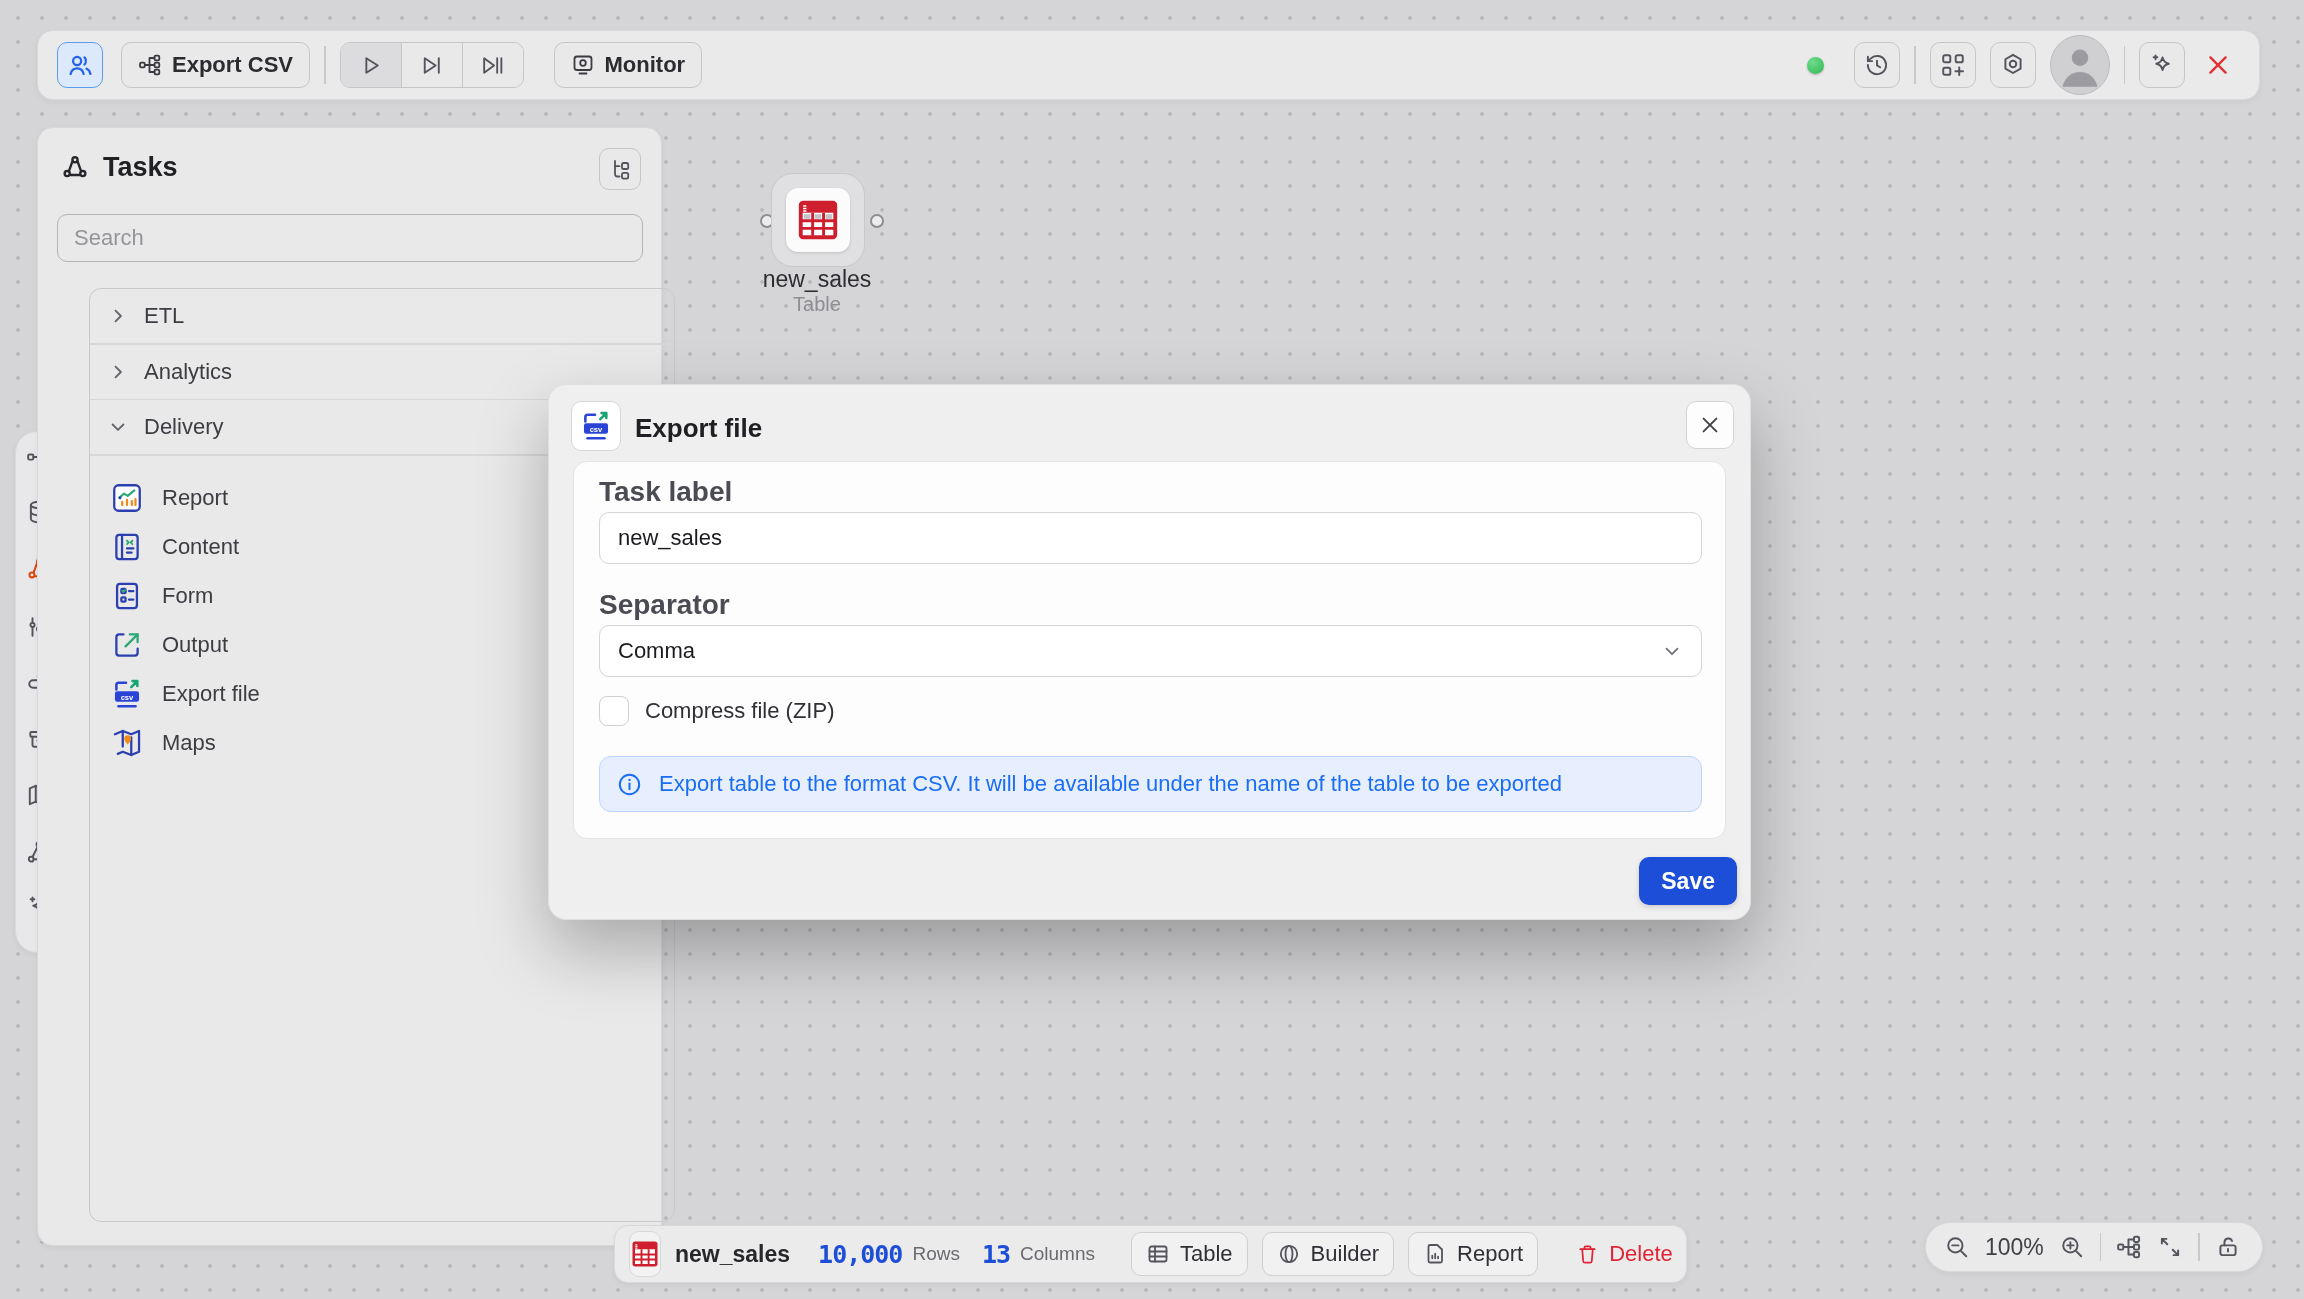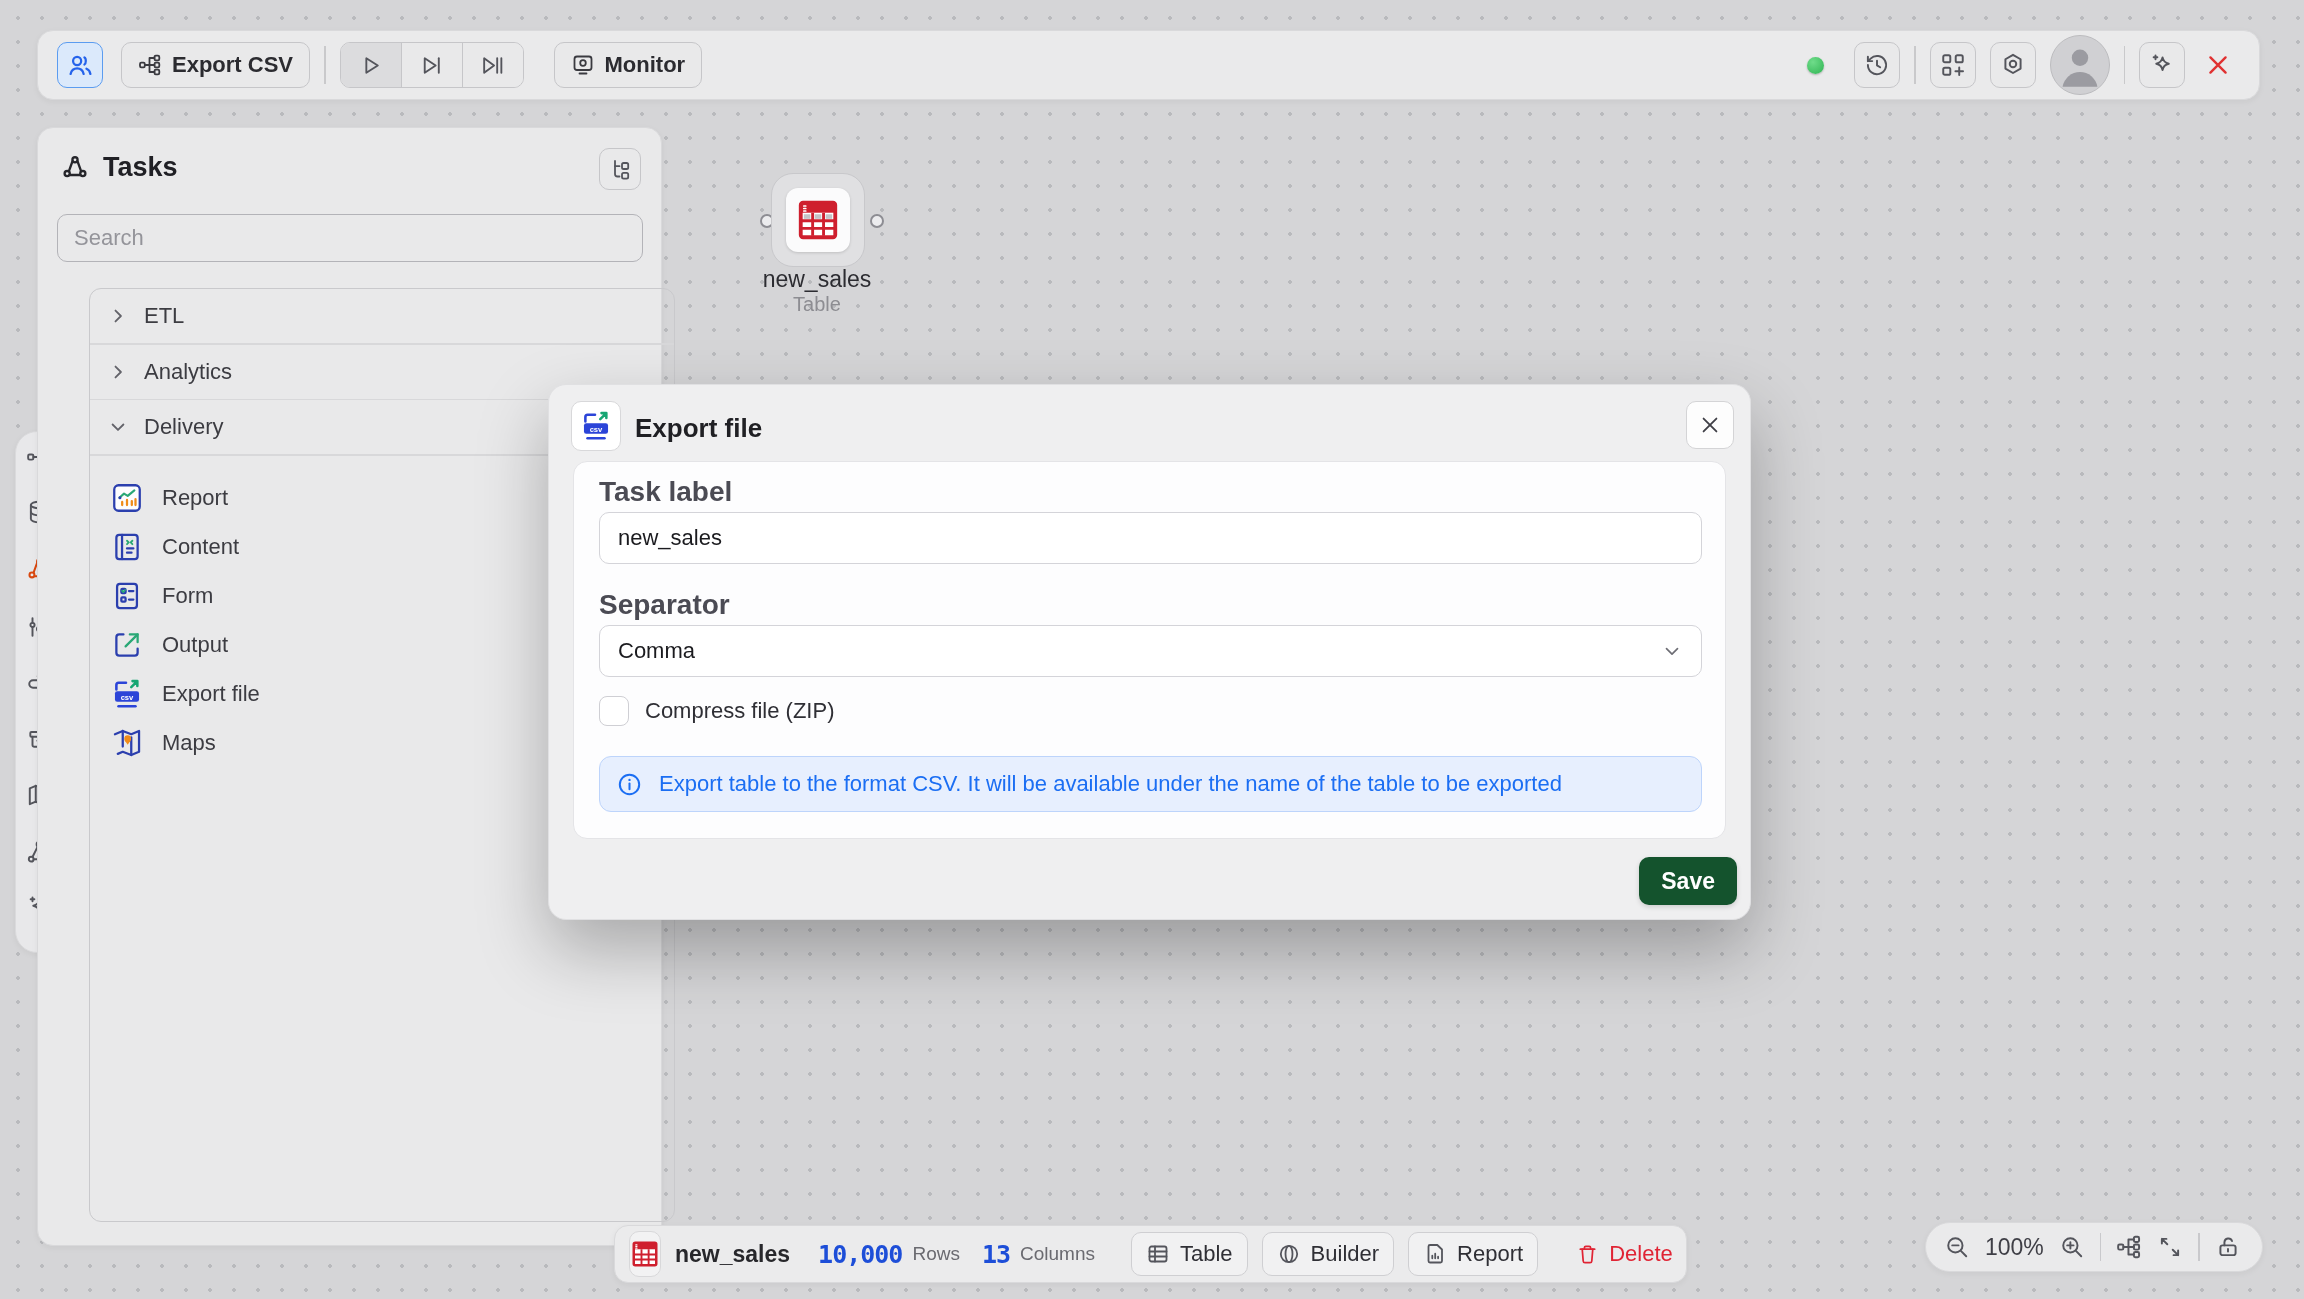--- a/index.html
+++ b/index.html
@@ -57,21 +57,21 @@
   .card{position:absolute;left:24px;top:76px;width:1153px;height:378px;background:#fdfdfe;border:1px solid #e4e4e7;border-radius:14px;box-sizing:border-box;}
   .fld-label{position:absolute;left:25px;font-size:28px;font-weight:600;color:#4b4b54;}
   .fld-input{position:absolute;left:25px;width:1103px;height:52px;box-sizing:border-box;border:1px solid #d4d4d9;border-radius:10px;background:#fff;padding:0 18px;font-size:22px;color:#1b1b1f;font-family:"Liberation Sans",sans-serif;outline:none;}
   .fld-select{position:absolute;left:25px;width:1103px;height:52px;box-sizing:border-box;border:1px solid #d4d4d9;border-radius:10px;background:#fff;display:flex;align-items:center;justify-content:space-between;padding:0 18px;cursor:pointer;}
   .sel-text{font-size:22px;color:#1b1b1f;}
   .chk-row{position:absolute;left:25px;top:234px;display:flex;align-items:center;gap:16px;cursor:pointer;}
   .chk-box{width:30px;height:30px;border:1.5px solid #cfcfd4;border-radius:8px;background:#fff;box-sizing:border-box;}
   .chk-label{font-size:22px;color:#2f2f35;}
   .info{position:absolute;left:25px;top:294px;width:1103px;height:56px;box-sizing:border-box;background:#e7effe;border:1px solid #bdd4fb;border-radius:12px;display:flex;align-items:center;gap:16px;padding:0 16px;}
   .info-text{font-size:22px;font-weight:500;color:#1b6ef3;}
-  .save-btn{position:absolute;right:13px;bottom:14px;height:48px;padding:0 22px;border-radius:10px;background:#14532d;color:#fff;font-size:23px;font-weight:600;display:flex;align-items:center;border:none;cursor:pointer;box-shadow:0 2px 5px rgba(0,0,0,.15);font-family:"Liberation Sans",sans-serif;}
+  .save-btn{position:absolute;right:13px;bottom:14px;height:48px;padding:0 22px;border-radius:10px;background:#1d4ed8;color:#fff;font-size:23px;font-weight:600;display:flex;align-items:center;border:none;cursor:pointer;box-shadow:0 2px 5px rgba(0,0,0,.15);font-family:"Liberation Sans",sans-serif;}
   
   .bottombar{left:614px;top:1225px;width:1073px;height:58px;border-radius:14px;background:#ebebec;display:flex;align-items:center;padding:0 14px;box-sizing:border-box;gap:14px;}
   .tbl-chip{width:44px;height:44px;border-radius:10px;background:#f2f2f3;border:1px solid #d8d8da;display:flex;align-items:center;justify-content:center;}
   .bb-name{font-size:23px;font-weight:700;color:#27272b;}
   .bb-div{width:1.5px;height:34px;background:#cfcfd2;}
   .bb-num{font-size:25px;font-weight:600;color:#1d4ed8;font-family:"DejaVu Sans Mono",monospace;letter-spacing:-1px;}
   .bb-unit{font-size:19px;color:#6a6a70;margin-left:6px;margin-right:8px;}
   .bb-btn{height:44px;padding:0 14px;border-radius:10px;border:1.5px solid #cfcfd2;background:#f1f1f2;display:flex;align-items:center;gap:10px;cursor:pointer;box-sizing:border-box;}
   .bb-btn-label{font-size:22px;color:#2f2f35;}
   .delete{display:flex;align-items:center;gap:10px;padding:0 10px;cursor:pointer;}

